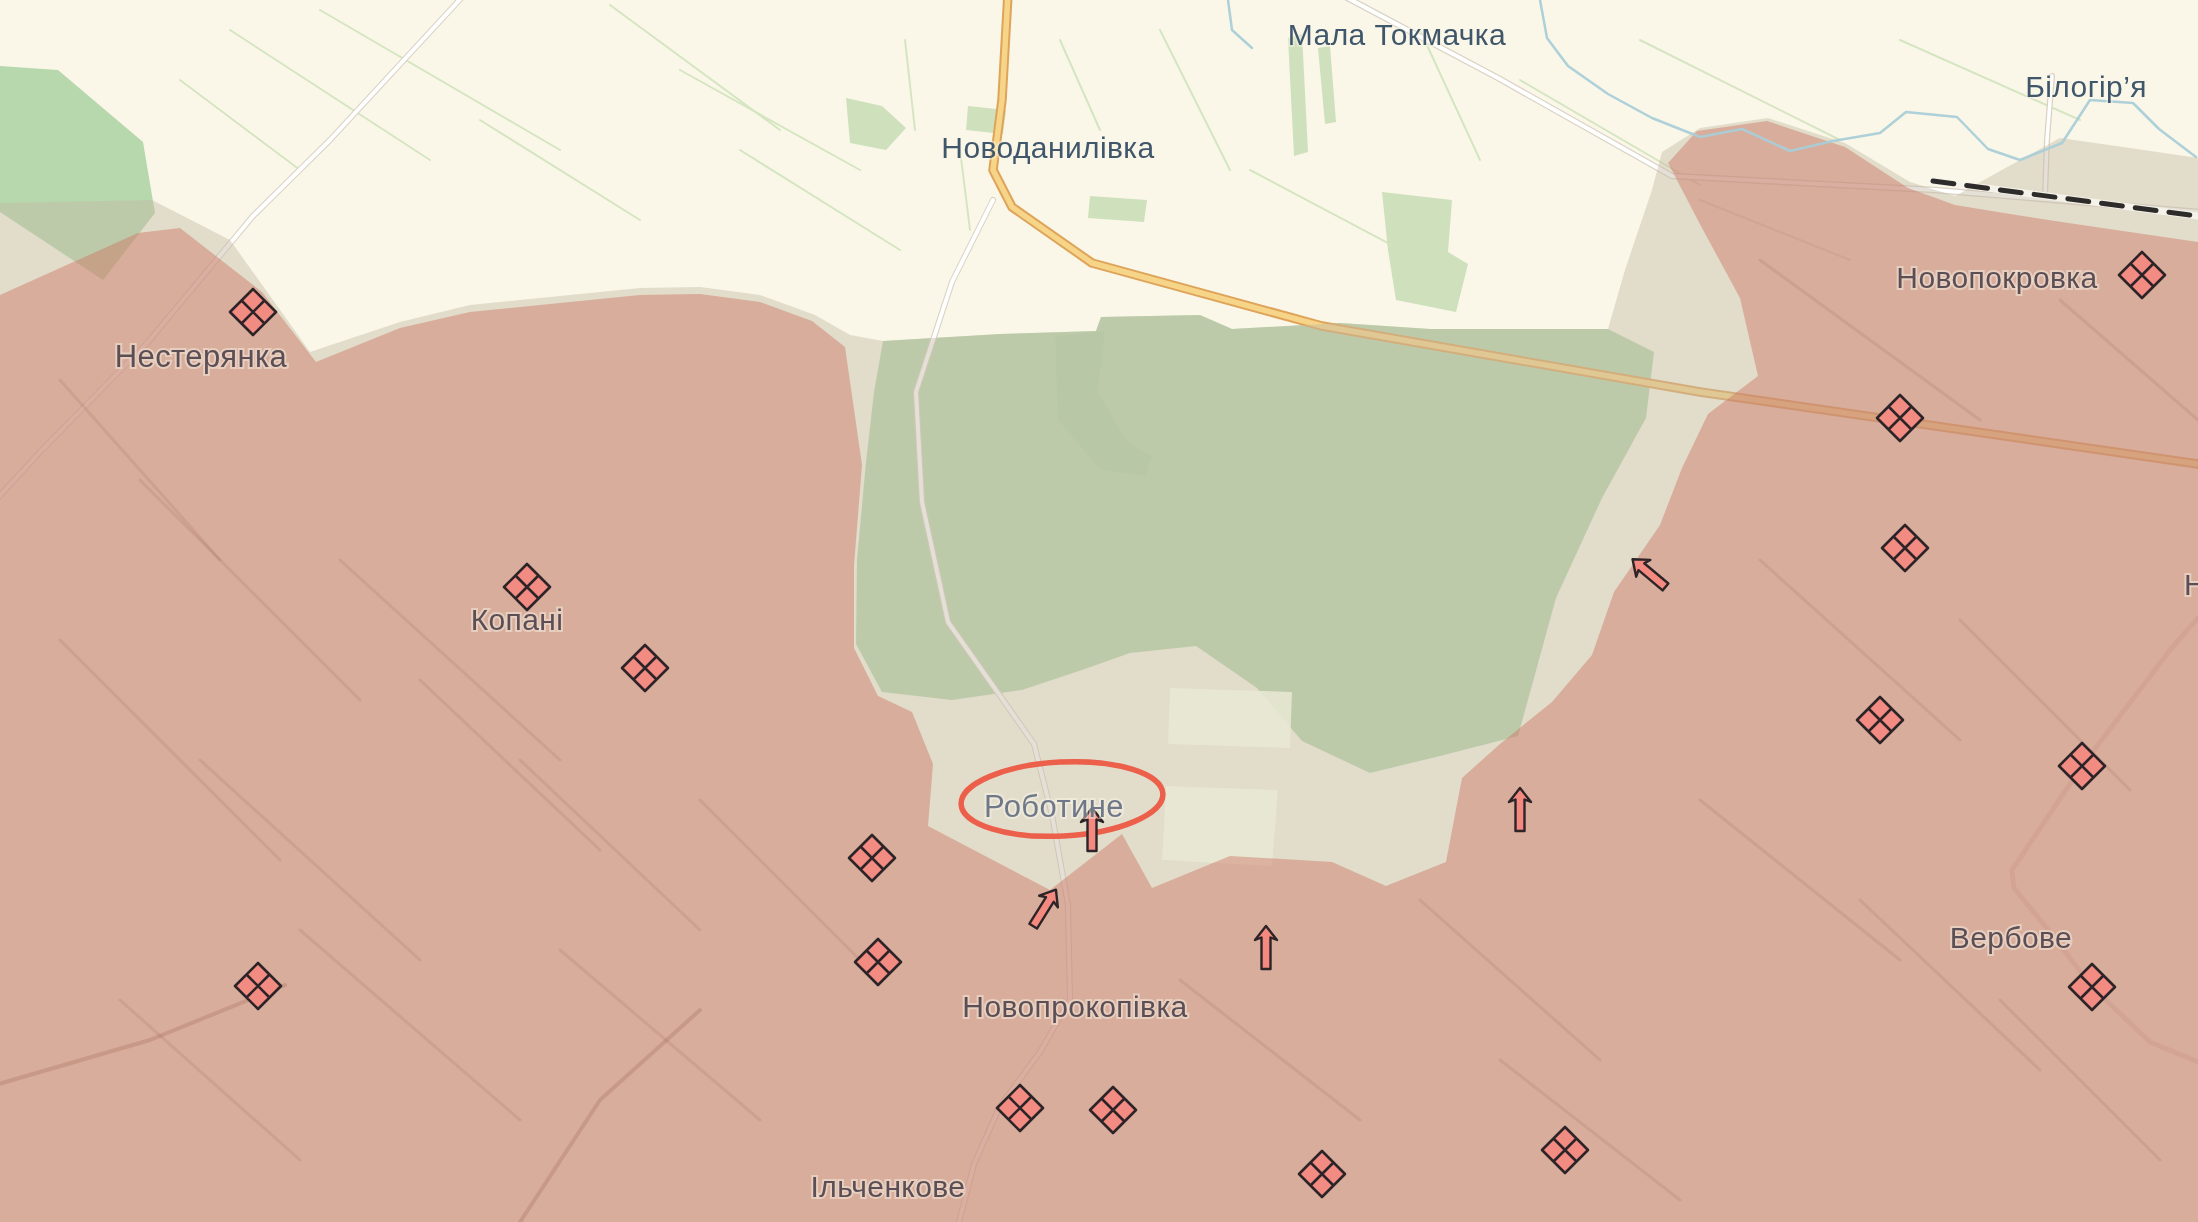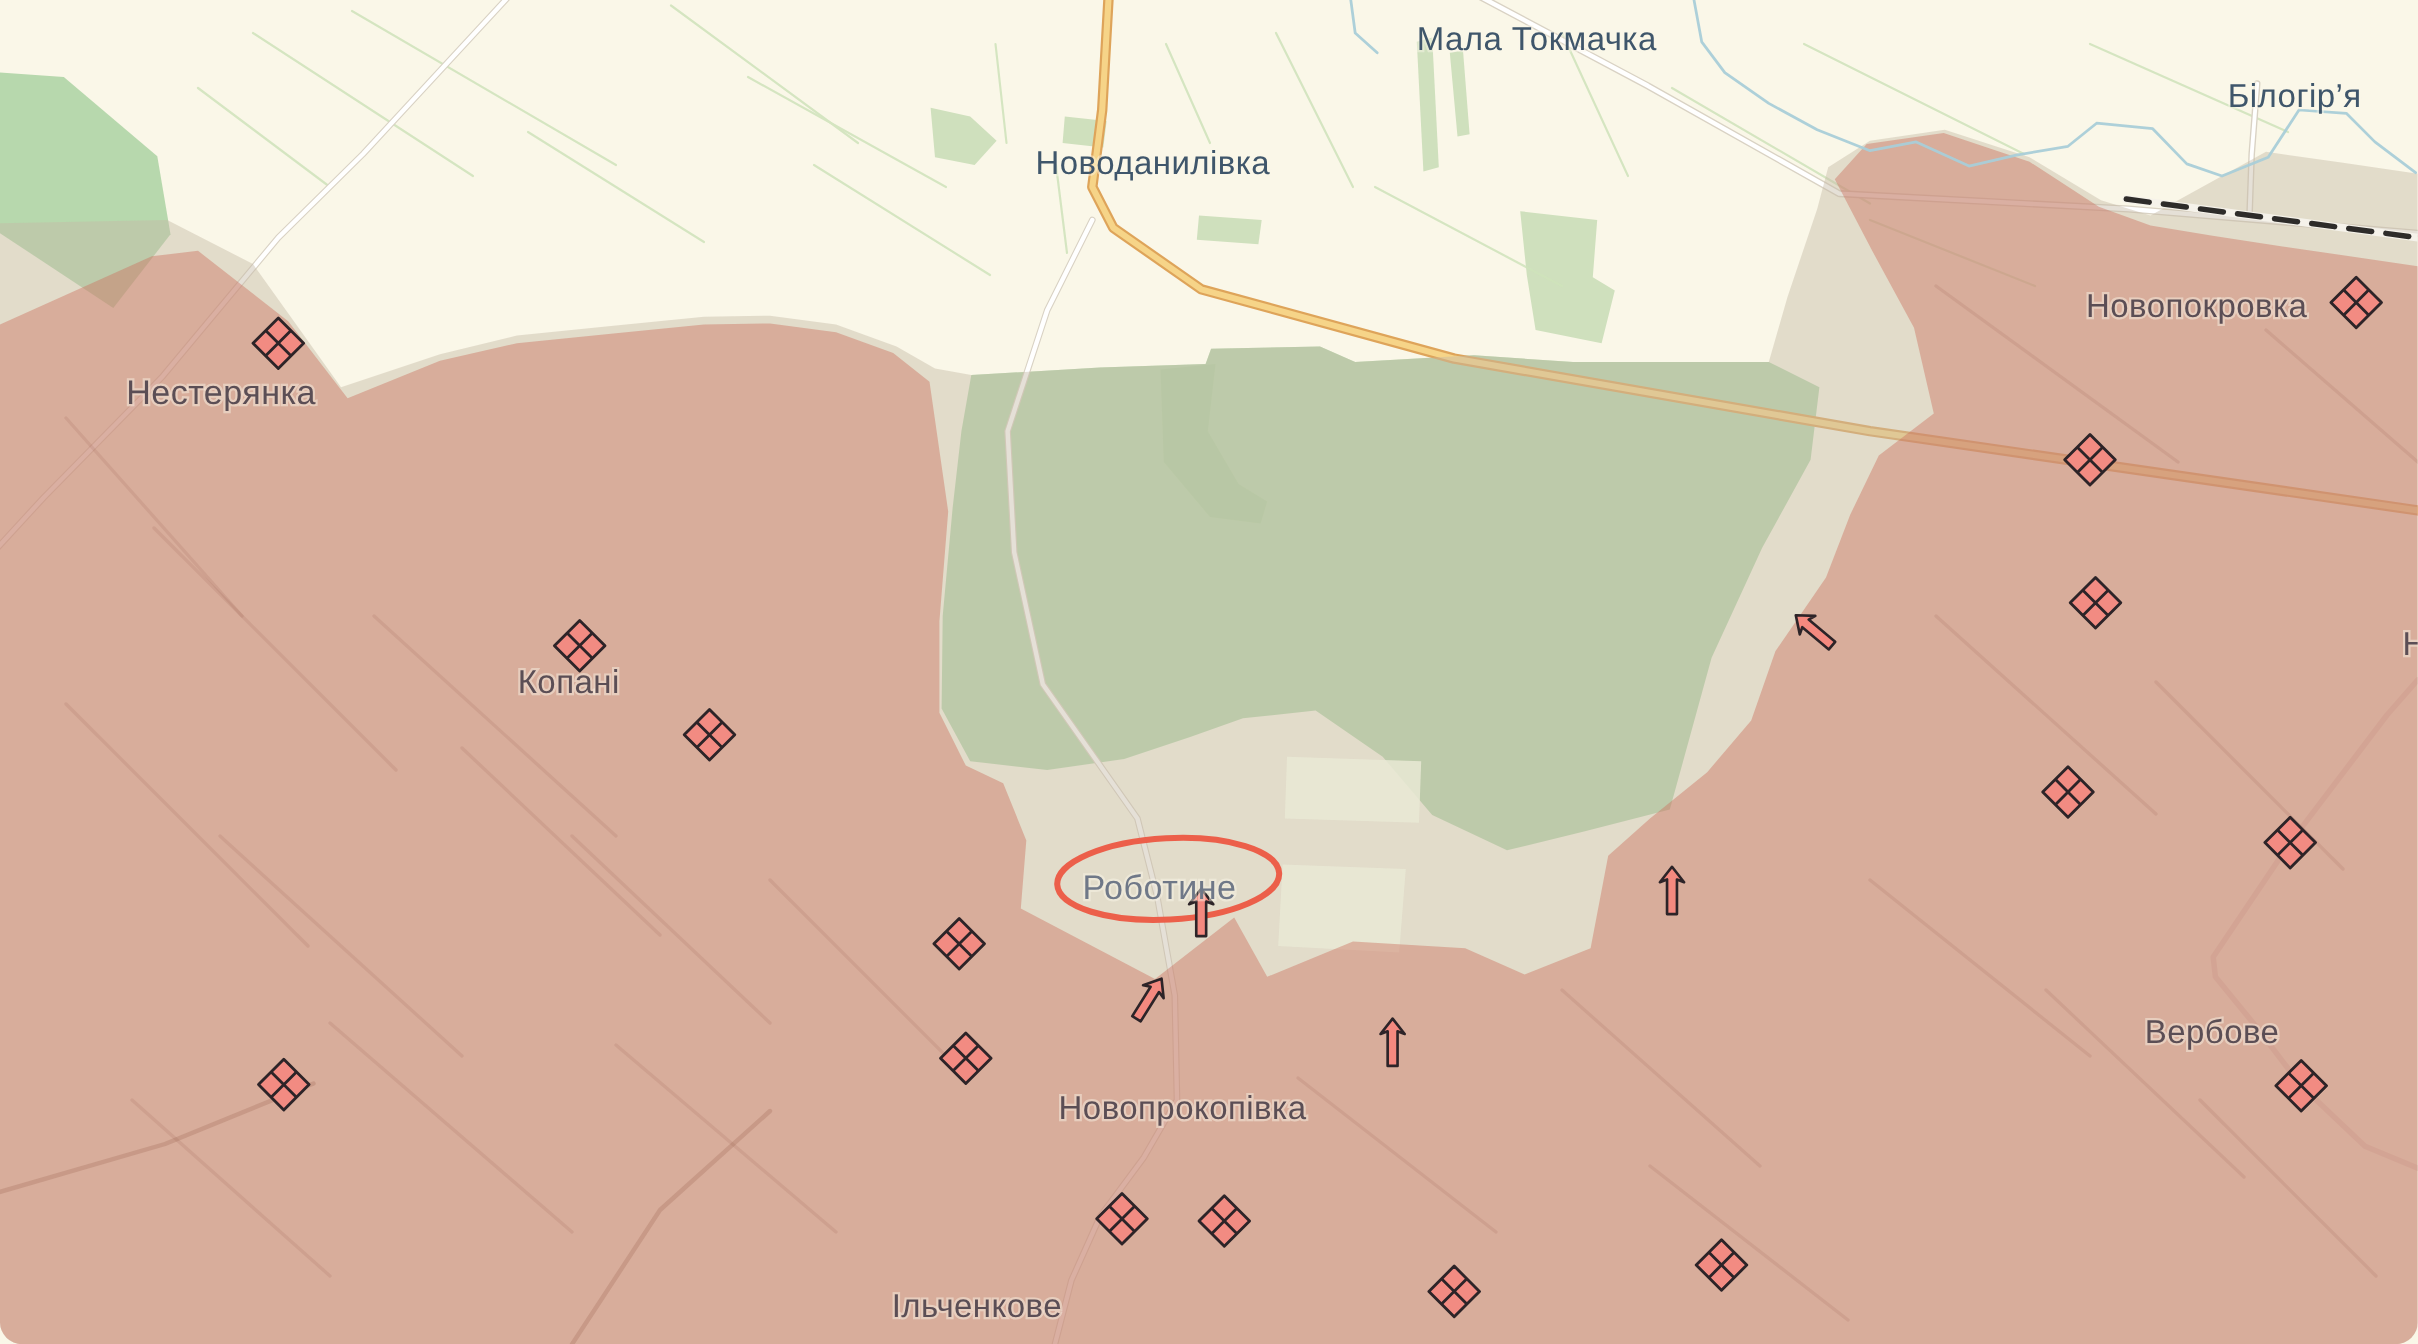--- a/index.html
+++ b/index.html
@@ -1,17 +1,17 @@
 <!DOCTYPE html>
 <html><head>
 <meta charset="utf-8">
 <style>
   html,body{margin:0;padding:0;background:#faf7e8;}
   .map{position:relative;width:2198px;height:1222px;overflow:hidden;background:#faf7e8;
-       font-family:"Liberation Sans",sans-serif;border-radius:20px;}
+       font-family:"Liberation Sans",sans-serif;}
   svg{position:absolute;left:0;top:0;}
   text.town{paint-order:stroke;stroke:rgba(250,247,232,0.45);stroke-width:4px;
             letter-spacing:0.4px;font-family:"Liberation Sans",sans-serif;}
 </style>
 </head>
 <body>
 
 <div class="map">
   <svg width="2198" height="1222" viewBox="0 0 2198 1222">
     <defs>

